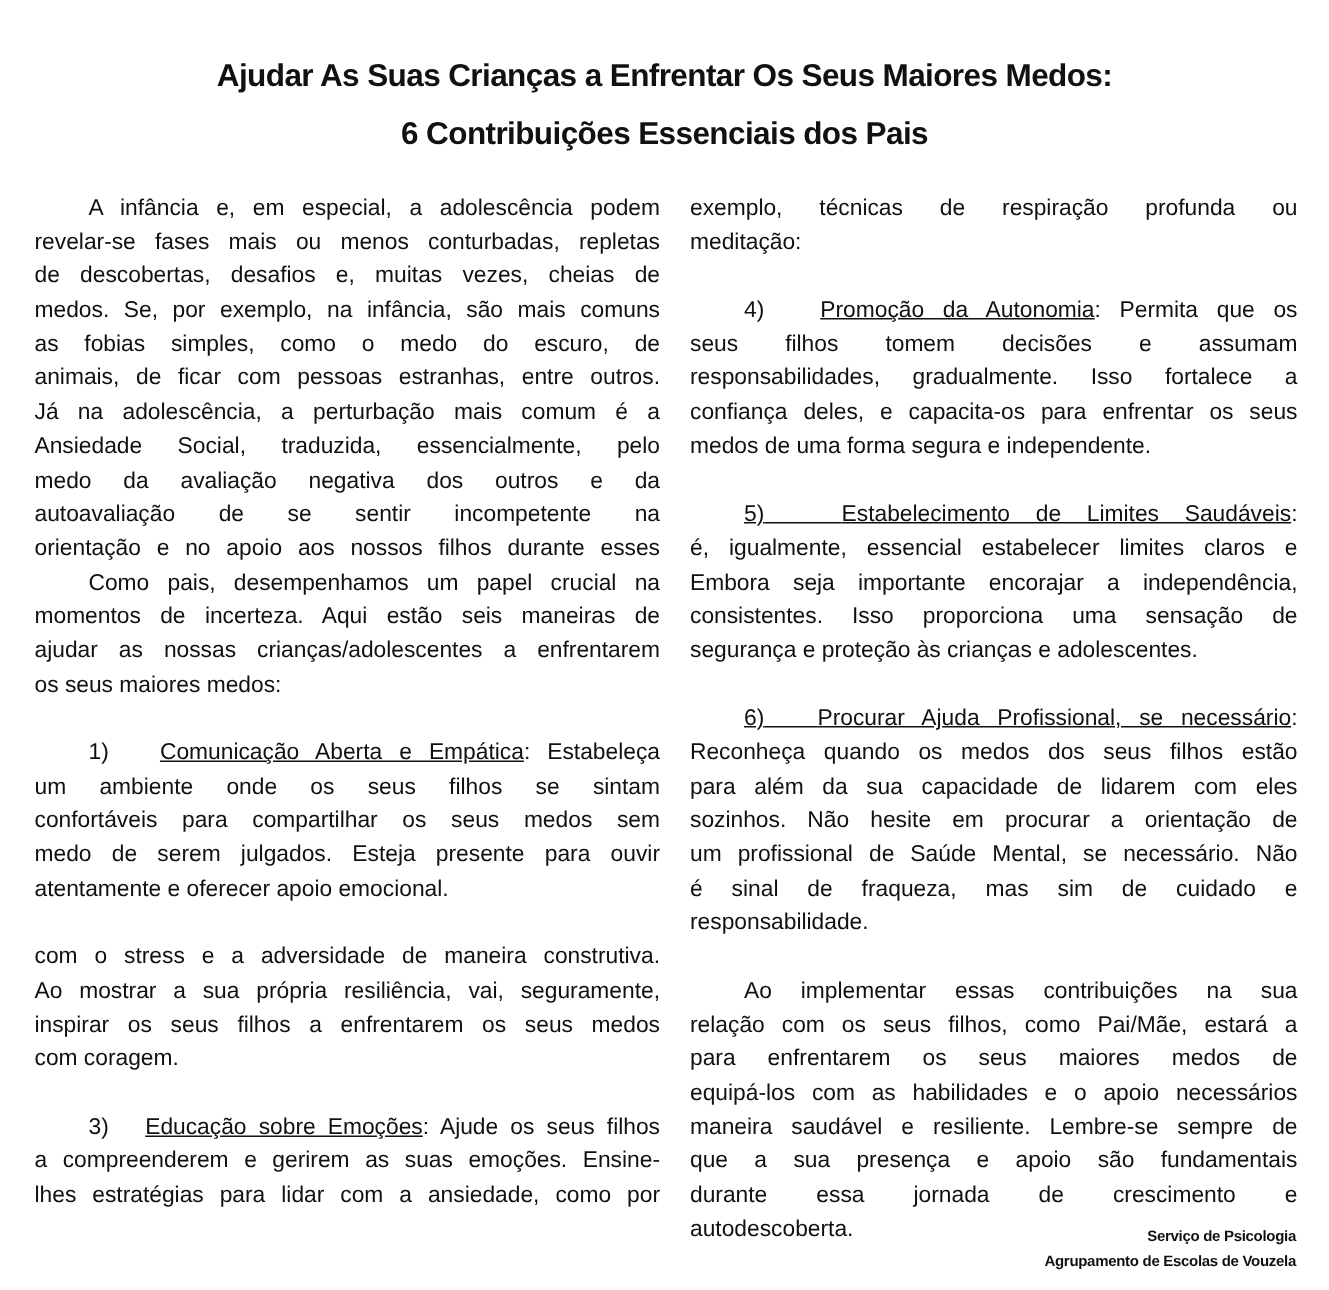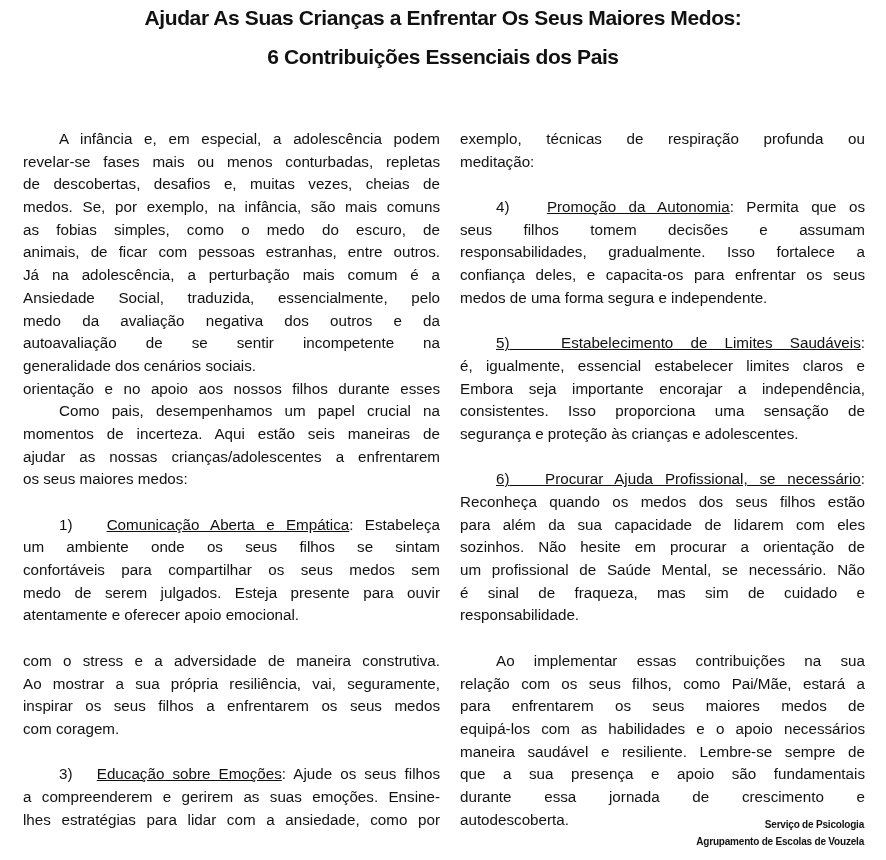--- a/index.html
+++ b/index.html
@@ -1,19 +1,19 @@
 <!DOCTYPE html>
 <html><head>
 <meta charset="utf-8">
 <style>
   html, body { margin: 0; padding: 0; background: #ffffff; }
   body { width: 886px; height: 860px; position: relative; overflow: hidden; color: #111111;
          font-family: "Liberation Sans", "DejaVu Sans", sans-serif; }
   .title { position: absolute; left: 0; width: 886px; text-align: center; font-weight: bold;
-           font-size: 21px; letter-spacing: -0.4px; color: #111; }
+           font-size: 21px; letter-spacing: -0.4px; color: #111; margin-top: 33px; }
   .t1 { top: 6px; }
   .t2 { top: 45px; }
   .col { position: absolute; width: 380px; font-size: 15.2px; margin-top: 44px; }
   .col-left { left: 23px; top: 84px; width: 417px; }
   .col-right { left: 460px; top: 84px; width: 405px; }
   .ln { display: block; height: 22.7px; line-height: 22.7px; white-space: nowrap; text-align: justify;
         text-align-last: justify; }
   .ln.last { text-align-last: left; }
   .ln.indent { padding-left: 36px; }
   .gap { display: block; height: 22.7px; }
@@ -34,21 +34,20 @@
       <span class="ln indent">A infância e, em especial, a adolescência podem</span>
       <span class="ln">revelar-se fases mais ou menos conturbadas, repletas</span>
       <span class="ln">de descobertas, desafios e, muitas vezes, cheias de</span>
       <span class="ln">medos. Se, por exemplo, na infância, são mais comuns</span>
       <span class="ln">as fobias simples, como o medo do escuro, de</span>
       <span class="ln">animais, de ficar com pessoas estranhas, entre outros.</span>
       <span class="ln">Já na adolescência, a perturbação mais comum é a</span>
       <span class="ln">Ansiedade Social, traduzida, essencialmente, pelo</span>
       <span class="ln">medo da avaliação negativa dos outros e da</span>
       <span class="ln">autoavaliação de se sentir incompetente na</span>
-      <span class="ln last">generalidade dos cenários sociais.</span>
     </div>
     <div>
       <span class="ln">orientação e no apoio aos nossos filhos durante esses</span>
       <span class="ln indent">Como pais, desempenhamos um papel crucial na</span>
       <span class="ln">momentos de incerteza. Aqui estão seis maneiras de</span>
       <span class="ln">ajudar as nossas crianças/adolescentes a enfrentarem</span>
       <span class="ln last">os seus maiores medos:</span>
     </div>
     <span class="gap"></span>
     <div>

